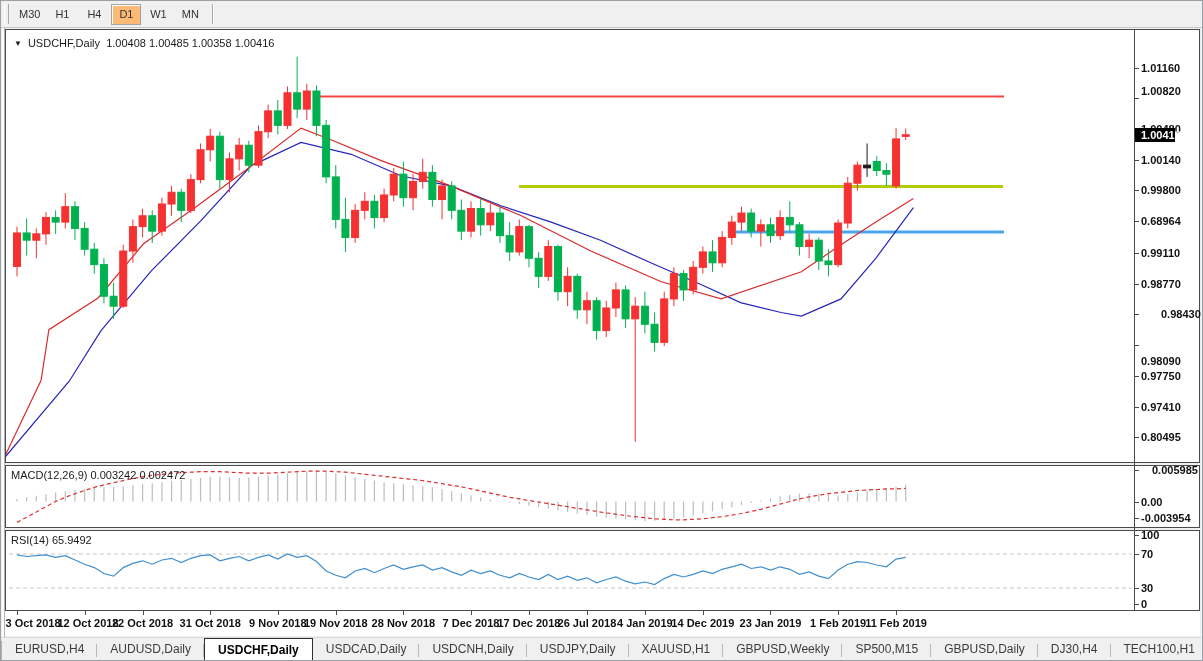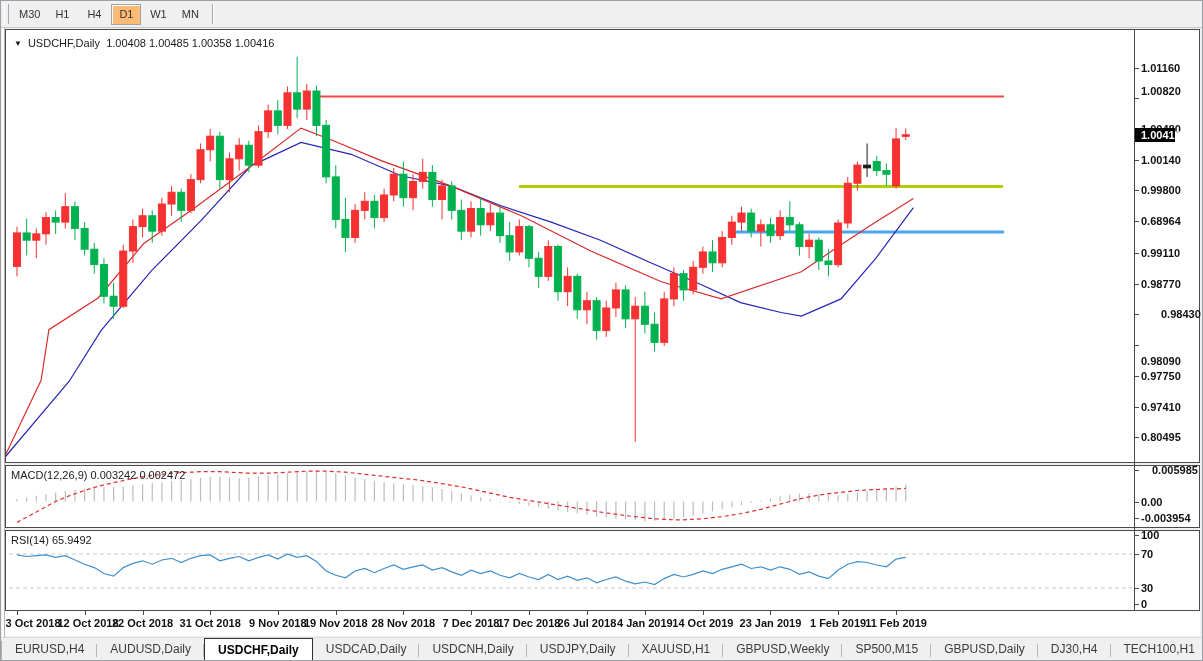--- a/index.html
+++ b/index.html
@@ -499,21 +499,21 @@
     <div class="date-label" style="left: 398.4px;">28 Nov 2018</div>
     <div class="date-tick" style="left: 398.4px;"></div>
     <div class="date-label" style="left: 466.02px;">7 Dec 2018</div>
     <div class="date-tick" style="left: 466.02px;"></div>
     <div class="date-label" style="left: 523.98px;">17 Dec 2018</div>
     <div class="date-tick" style="left: 523.98px;"></div>
     <div class="date-label" style="left: 581.94px;">26 Jul 2018</div>
     <div class="date-tick" style="left: 581.94px;"></div>
     <div class="date-label" style="left: 639.9px;">4 Jan 2019</div>
     <div class="date-tick" style="left: 639.9px;"></div>
-    <div class="date-label" style="left: 697.86px;">14 Oct 2019</div>
+    <div class="date-label" style="left: 697.86px;">14 Dec 2019</div>
     <div class="date-tick" style="left: 697.86px;"></div>
     <div class="date-label" style="left: 765.48px;">23 Jan 2019</div>
     <div class="date-tick" style="left: 765.48px;"></div>
     <div class="date-label" style="left: 833.1px;">1 Feb 2019</div>
     <div class="date-tick" style="left: 833.1px;"></div>
     <div class="date-label" style="left: 891.06px;">11 Feb 2019</div>
     <div class="date-tick" style="left: 891.06px;"></div>
   </div>
 
 <div id="tabbar">

